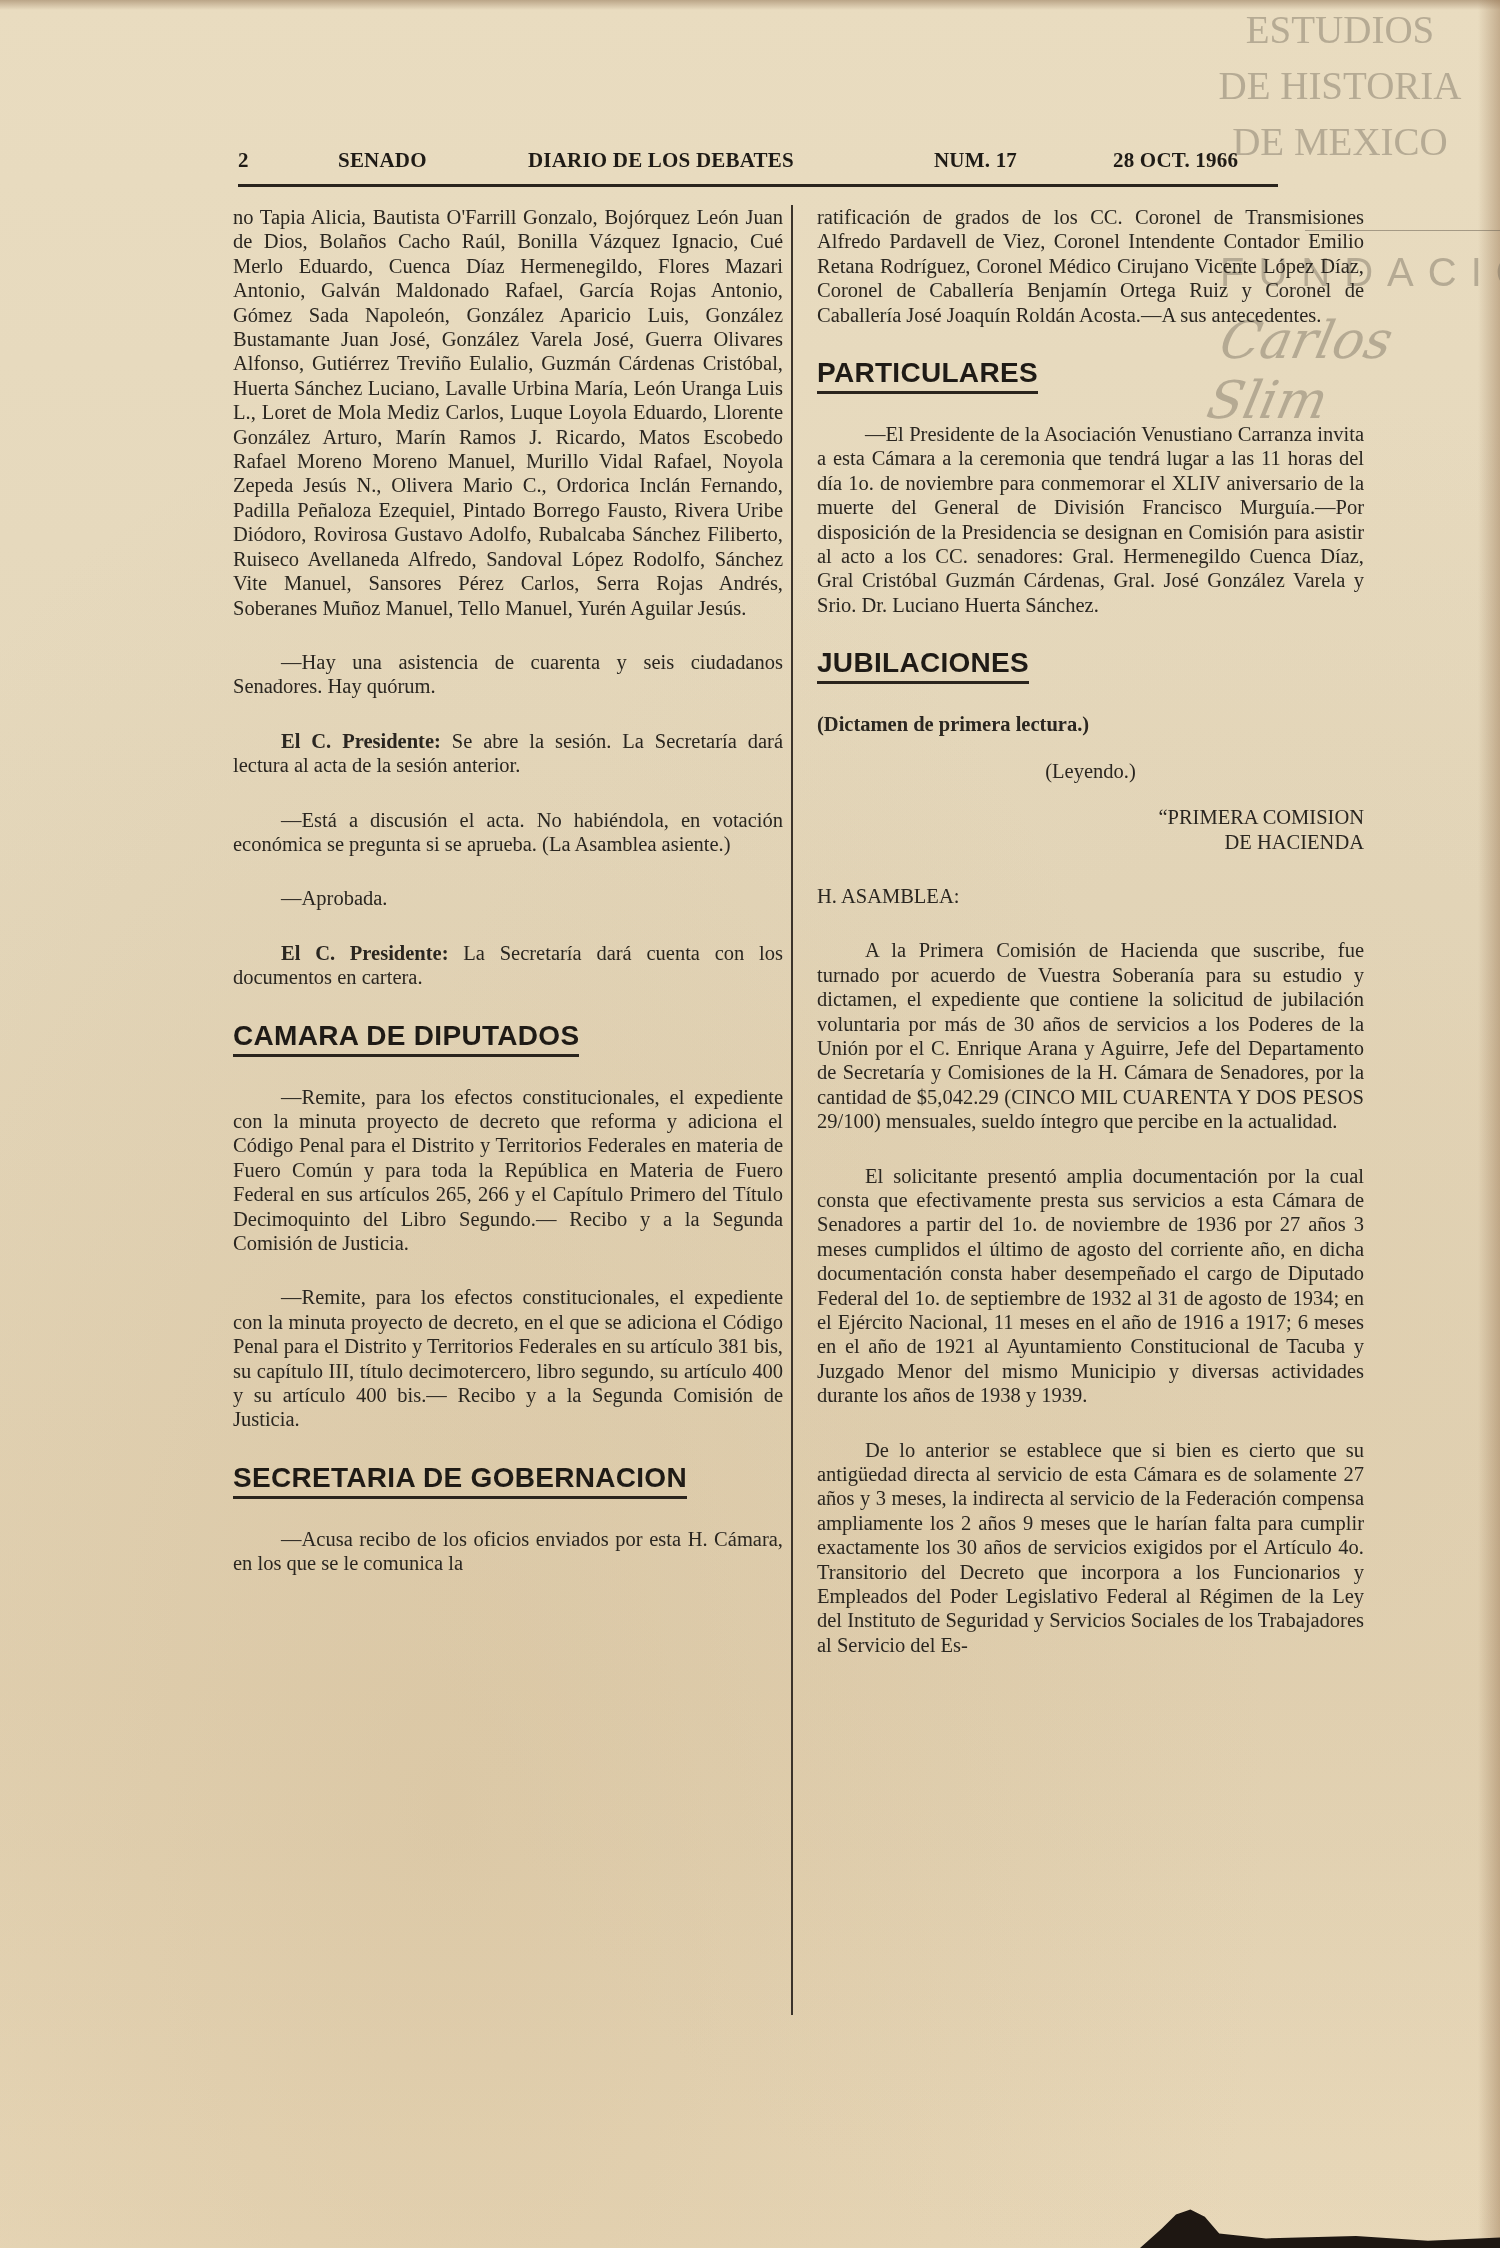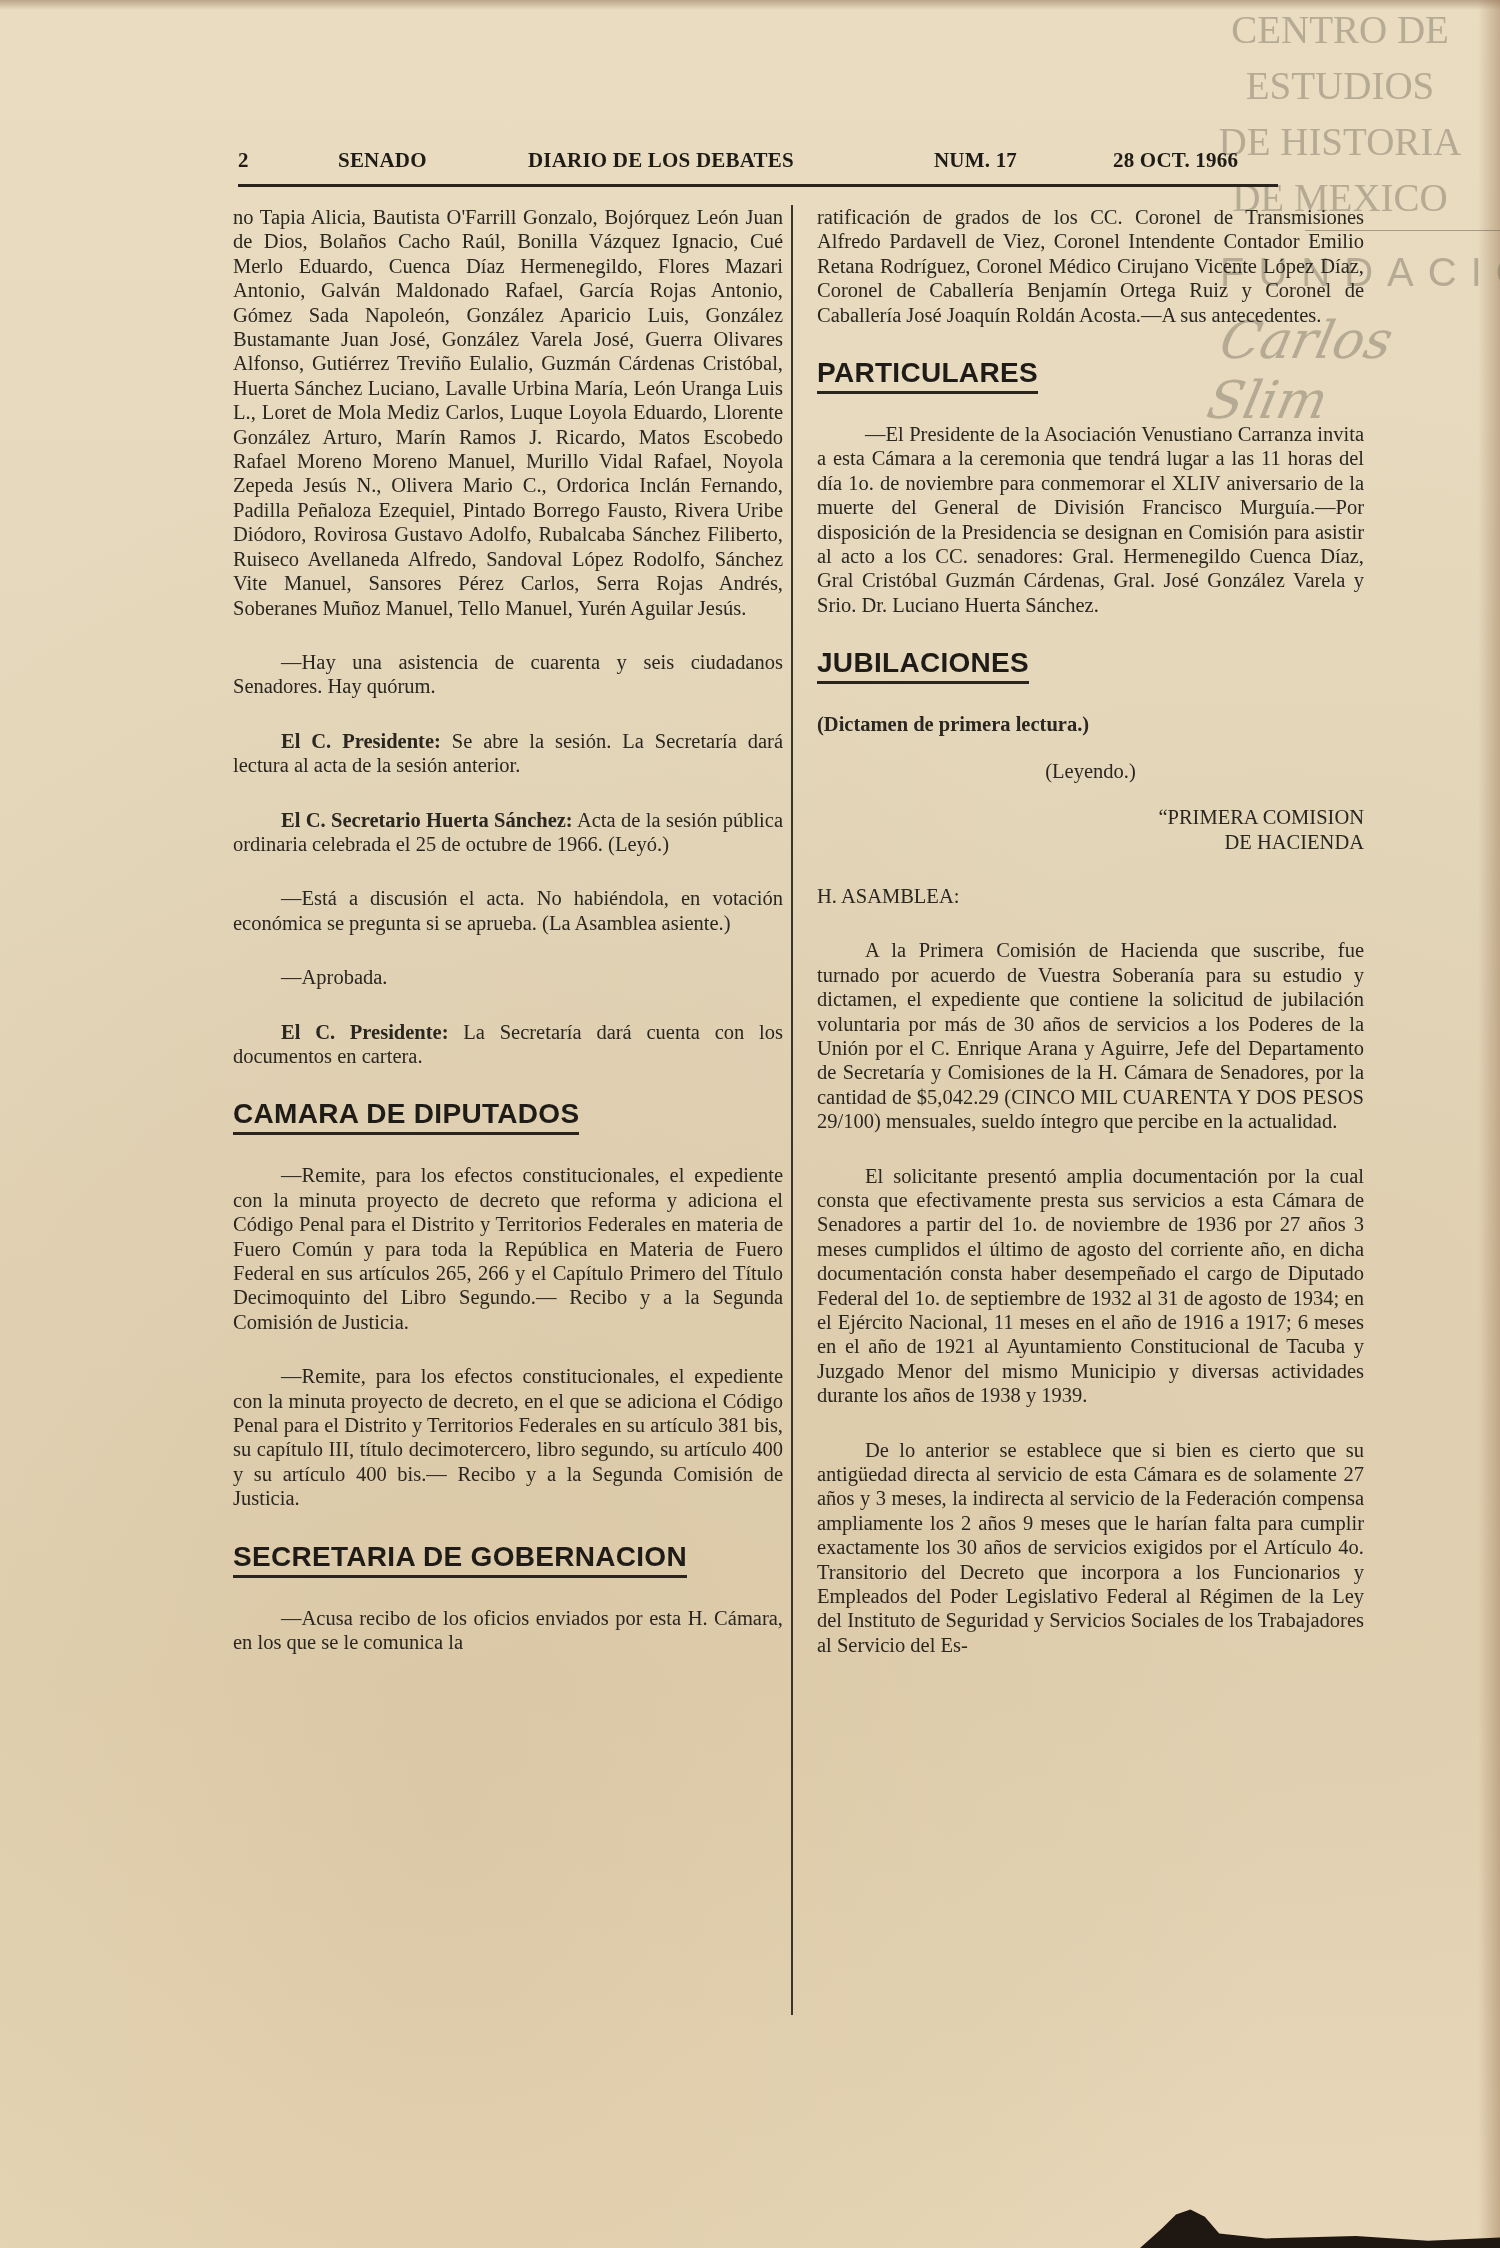--- a/index.html
+++ b/index.html
@@ -95,21 +95,20 @@
 </style>
 </head>
 <body>
 
 <div class="paper"></div>
 <div class="edge-top"></div>
 <div class="edge-right"></div>
 <div class="tear"></div>
 
 <div class="watermark wm-centro">
-  <div>CENTRO DE</div>
   <div>ESTUDIOS</div>
   <div>DE HISTORIA</div>
   <div>DE MEXICO</div>
 </div>
 <div class="wm-line"></div>
 <div class="wm-fundacion">FUNDACIÓN</div>
 <div class="wm-slim">Carlos Slim</div>
 
 <div class="header">
   <span class="h-page">2</span>
@@ -122,21 +121,20 @@
 
 <div class="col-divider"></div>
 
 <div class="col col-left">
   <p>no Tapia Alicia, Bautista O'Farrill Gonzalo, Bojórquez León Juan de Dios, Bolaños Cacho Raúl, Bonilla Vázquez Ignacio, Cué Merlo Eduardo, Cuenca Díaz Hermenegildo, Flores Mazari Antonio, Galván Maldonado Rafael, García Rojas Antonio, Gómez Sada Napoleón, González Aparicio Luis, González Bustamante Juan José, González Varela José, Guerra Olivares Alfonso, Gutiérrez Treviño Eulalio, Guzmán Cárdenas Cristóbal, Huerta Sánchez Luciano, Lavalle Urbina María, León Uranga Luis L., Loret de Mola Mediz Carlos, Luque Loyola Eduardo, Llorente González Arturo, Marín Ramos J. Ricardo, Matos Escobedo Rafael Moreno Moreno Manuel, Murillo Vidal Rafael, Noyola Zepeda Jesús N., Olivera Mario C., Ordorica Inclán Fernando, Padilla Peñaloza Ezequiel, Pintado Borrego Fausto, Rivera Uribe Diódoro, Rovirosa Gustavo Adolfo, Rubalcaba Sánchez Filiberto, Ruiseco Avellaneda Alfredo, Sandoval López Rodolfo, Sánchez Vite Manuel, Sansores Pérez Carlos, Serra Rojas Andrés, Soberanes Muñoz Manuel, Tello Manuel, Yurén Aguilar Jesús.</p>
 
   <p class="indent gap-m">—Hay una asistencia de cuarenta y seis ciudadanos Senadores. Hay quórum.</p>
 
   <p class="indent gap-m"><span class="bold">El C. Presidente:</span><span> Se abre la sesión. La Secretaría dará lectura al acta de la sesión anterior.</span></p>
 
-  <p class="indent gap-m"><span class="bold">El C. Secretario Huerta Sánchez:</span><span> Acta de la sesión pública ordinaria celebrada el 25 de octubre de 1966. (Leyó.)</span></p>
 
   <p class="indent gap-m">—Está a discusión el acta. No habiéndola, en votación económica se pregunta si se aprueba. (La Asamblea asiente.)</p>
 
   <p class="indent gap-m">—Aprobada.</p>
 
   <p class="indent gap-m"><span class="bold">El C. Presidente:</span><span> La Secretaría dará cuenta con los documentos en cartera.</span></p>
 
 
   <div class="head-wrap">
     <span class="section-head">CAMARA DE DIPUTADOS</span>

